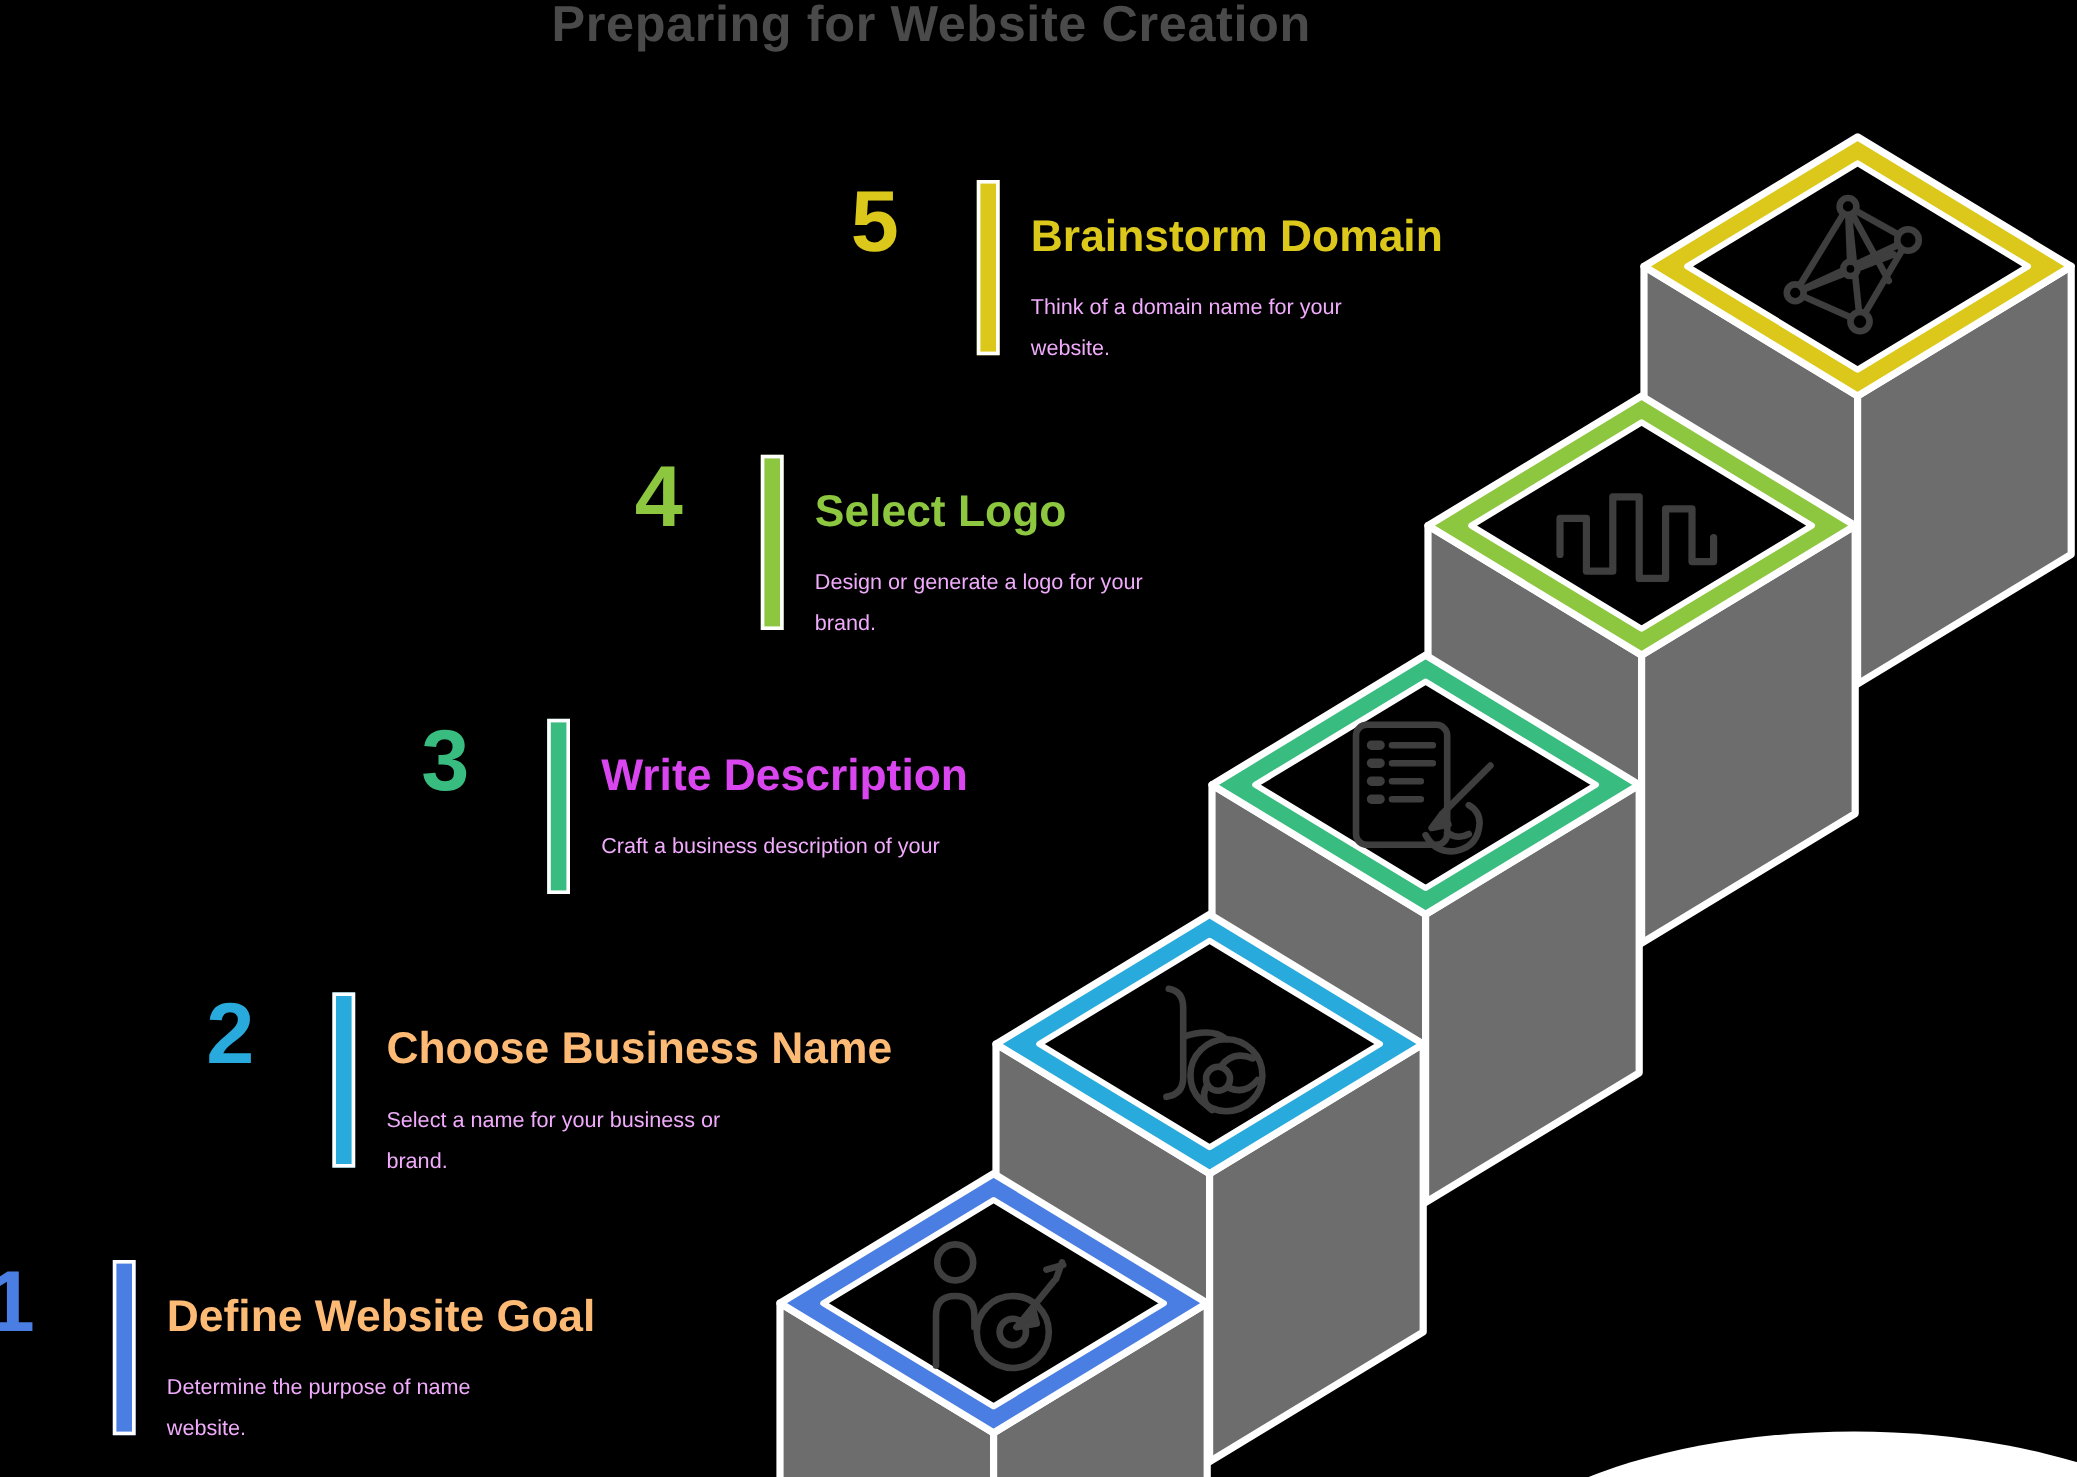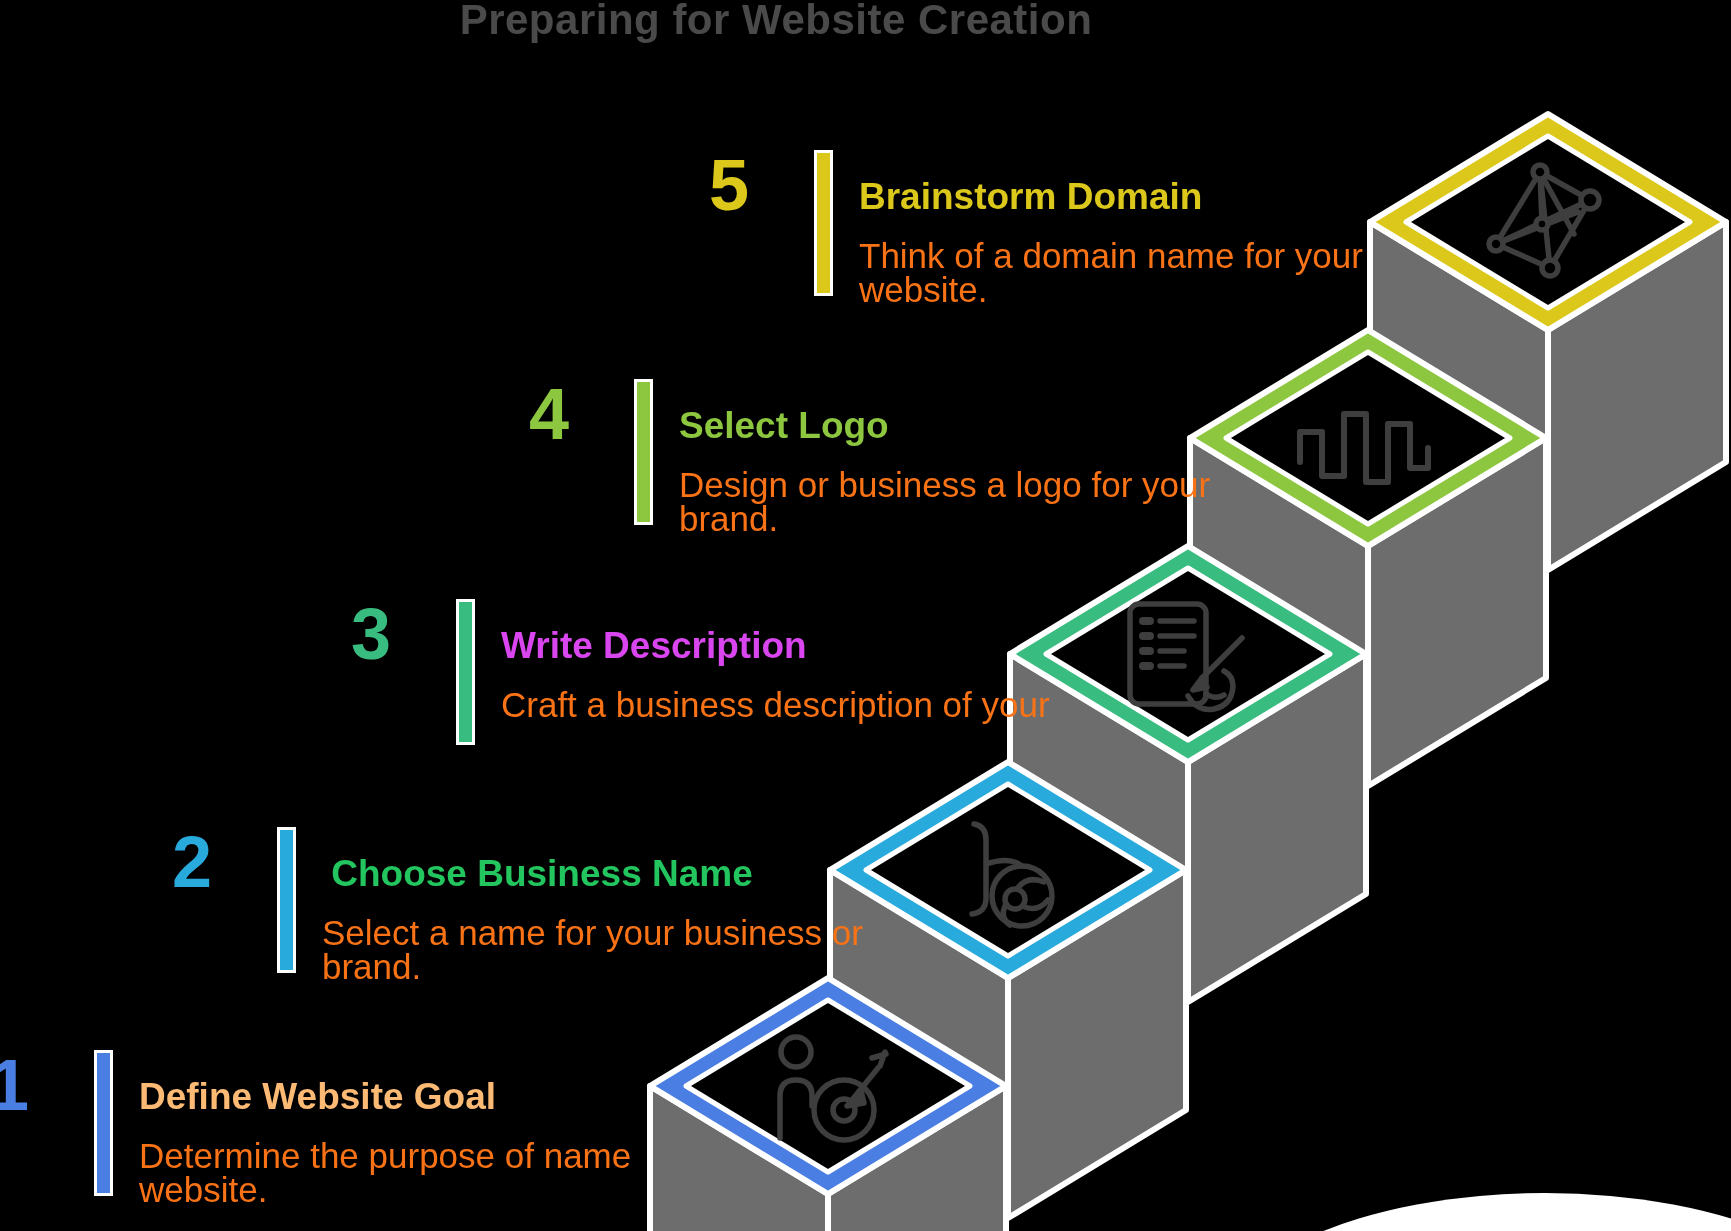--- a/index.html
+++ b/index.html
@@ -22,21 +22,21 @@
   .num{
     position:absolute;left:calc(var(--bx) - 188px);top:calc(var(--ty) - 11px);
     width:120px;text-align:right;font-size:72px;line-height:72px;font-weight:700;
   }
   .bar{
     position:absolute;left:calc(var(--bx) - 3px);top:calc(var(--ty) - 10px);
     width:13px;height:140px;border:3px solid #fff;
   }
   .txt{position:absolute;left:calc(var(--bx) + 42px);top:calc(var(--ty) - 8px);width:440px;margin-top:24px;}
   .txt h2{margin:0;font-size:37px;line-height:42px;font-weight:700;white-space:nowrap;}
-  .desc{margin-top:21px;font-size:35px;line-height:34px;color:#f97316;}
+  .desc{margin-top:21px;font-size:18px;line-height:34px;color:#f0abfc;}
   .desc div{white-space:nowrap;}
 </style>
 </head>
 <body>
 
 <div class="title">Preparing for Website Creation</div>
 
 <svg class="stairs" width="1731" height="1231" viewBox="0 0 1731 1231">
   <g stroke-linejoin="round">
 
@@ -126,21 +126,21 @@
       <div>Determine the purpose of name</div>
       <div>website.</div>
     </div>
   </div>
 </div>
 
 <div class="step s2">
   <div class="num" style="color: rgb(41, 170, 220);">2</div>
   <div class="bar" style="background: rgb(41, 170, 220);"></div>
   <div class="txt">
-    <h2 style="color: #22c55e; text-align: center;">Choose Business Name</h2>
+    <h2 style="color: #fdba74;">Choose Business Name</h2>
     <div class="desc">
       <div>Select a name for your business or</div>
       <div>brand.</div>
     </div>
   </div>
 </div>
 
 <div class="step s3">
   <div class="num" style="color: rgb(56, 188, 127);">3</div>
   <div class="bar" style="background: rgb(56, 188, 127);"></div>
@@ -151,21 +151,21 @@
     </div>
   </div>
 </div>
 
 <div class="step s4">
   <div class="num" style="color: rgb(141, 198, 63);">4</div>
   <div class="bar" style="background: rgb(141, 198, 63);"></div>
   <div class="txt">
     <h2 style="color: rgb(141, 198, 63);">Select Logo</h2>
     <div class="desc">
-      <div>Design or business a logo for your</div>
+      <div>Design or generate a logo for your</div>
       <div>brand.</div>
     </div>
   </div>
 </div>
 
 <div class="step s5">
   <div class="num" style="color: rgb(220, 200, 26);">5</div>
   <div class="bar" style="background: rgb(220, 200, 26);"></div>
   <div class="txt">
     <h2 style="color: rgb(220, 200, 26);">Brainstorm Domain</h2>

